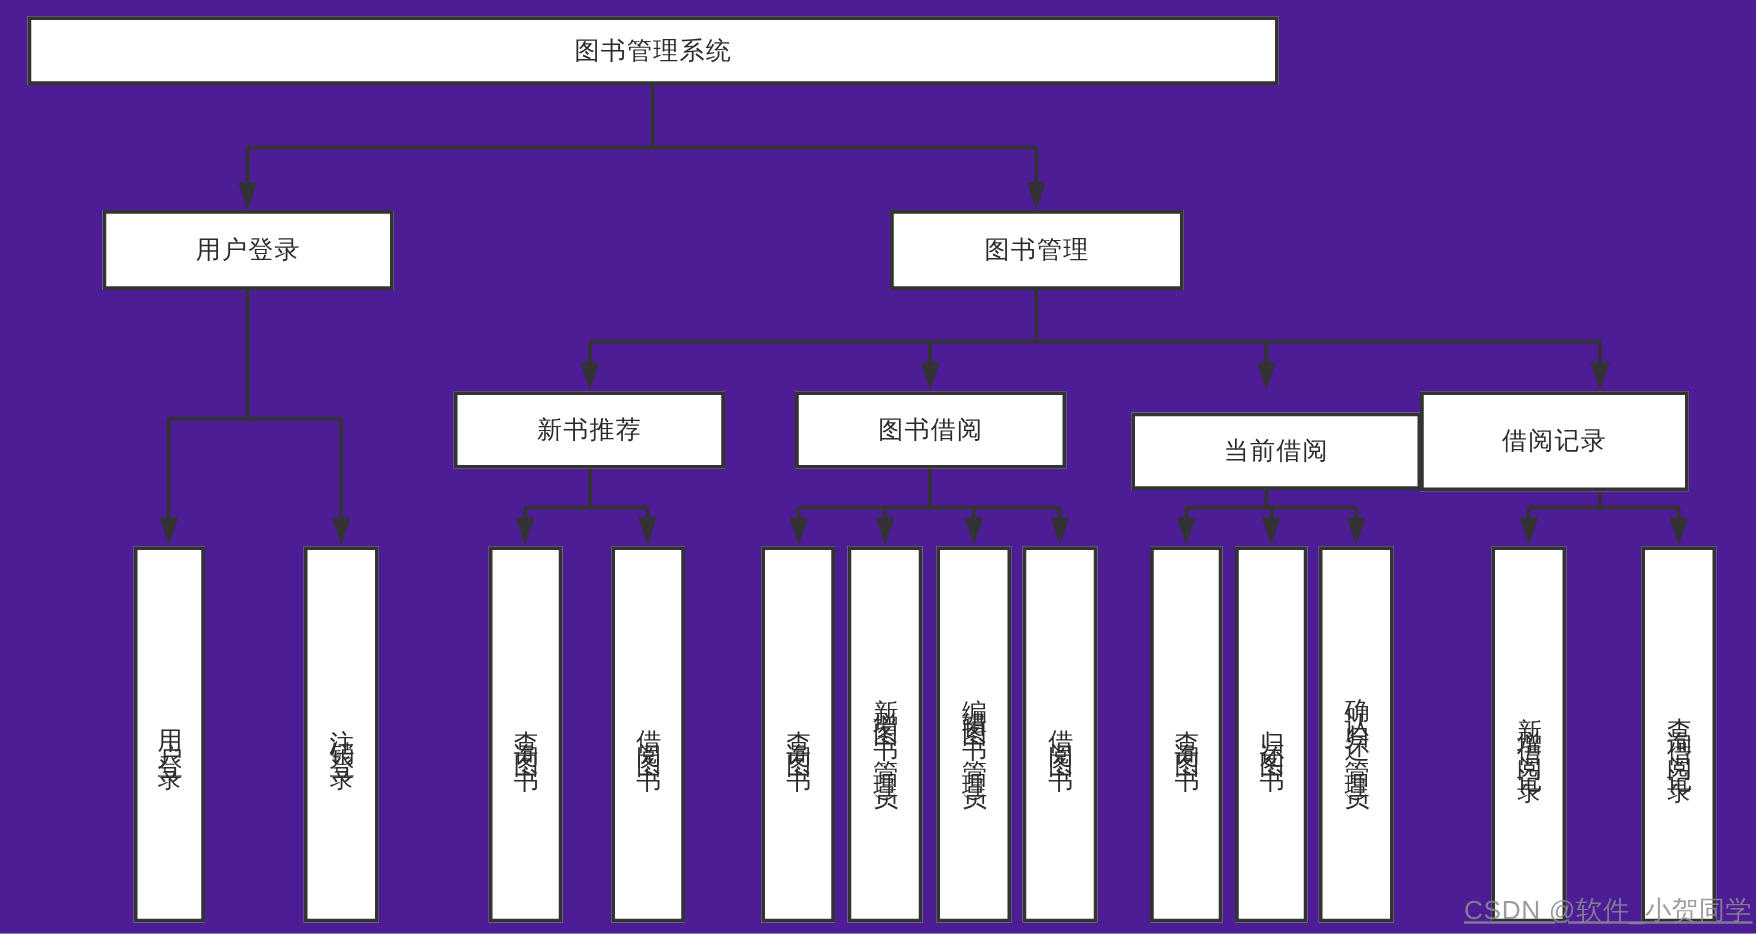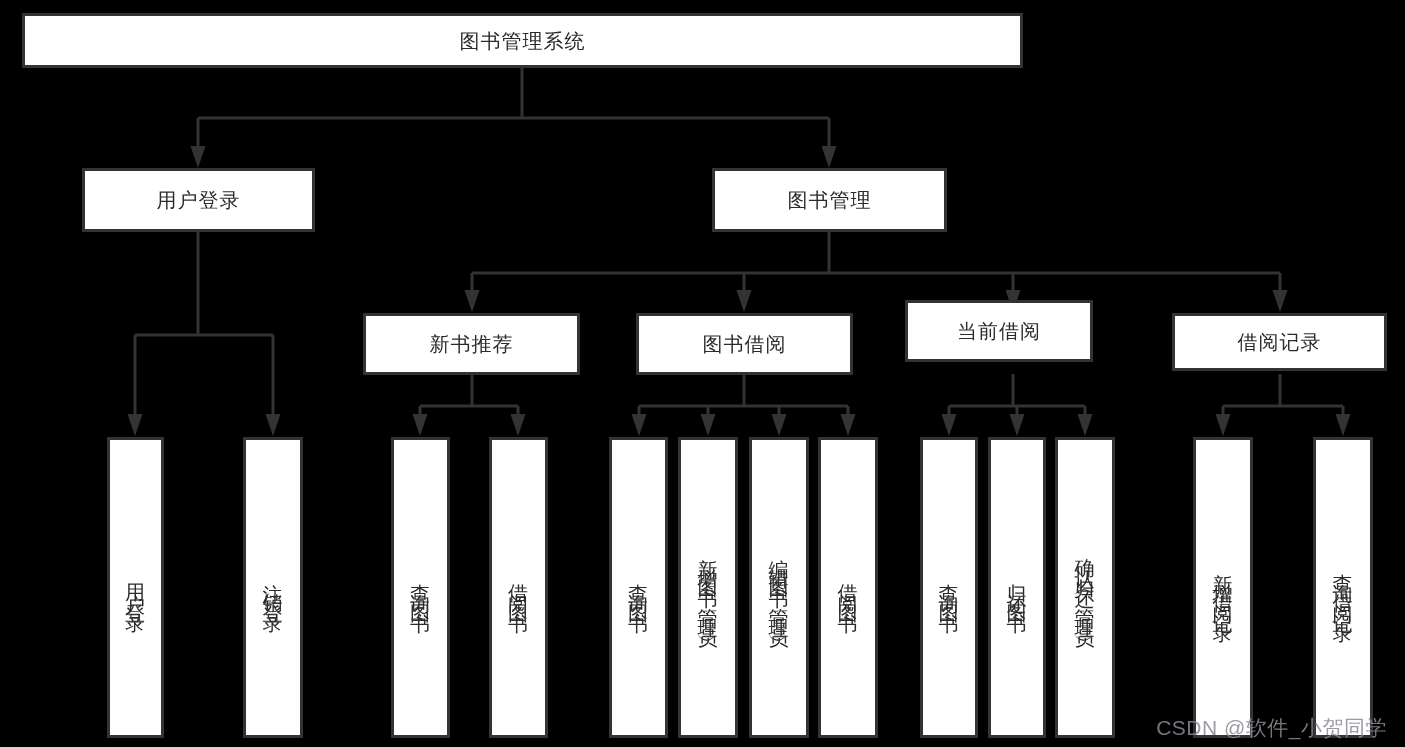--- a/index.html
+++ b/index.html
@@ -1,20 +1,20 @@
 <!DOCTYPE html>
 <html><head>
 <meta charset="utf-8">
 <style>
   html, body { margin: 0; padding: 0; background: #ffffff; }
   .canvas {
     position: relative;
     width: 1405px;
     height: 747px;
-    background: #000000;
+    background: #4c1d95;
     font-family: "Liberation Sans", "DejaVu Sans", sans-serif;
     overflow: hidden;
   }
   .wires {
     position: absolute;
     left: 0; top: 0;
     width: 1405px; height: 747px;
   }
   .node {
     position: absolute;
@@ -32,25 +32,26 @@
   .leaf .vtext {
     writing-mode: vertical-rl;
     text-orientation: mixed;
     letter-spacing: 10px;
     line-height: 1;
     white-space: nowrap;
   }
   .watermark {
     position: absolute;
     top: 714px;
-    right: 18px;
+    right: 3px;
     font-size: 21px;
     color: rgba(138, 138, 148, 0.85);
     letter-spacing: 0.5px;
     white-space: nowrap;
+    text-decoration: underline;
   }
 </style>
 </head>
 <body>
 
 <div class="canvas">
 
   <svg class="wires" viewBox="0 0 1405 747" xmlns="http://www.w3.org/2000/svg">
     <g stroke="#333333" stroke-width="3" fill="none">
 
@@ -127,24 +128,24 @@
   <div class="node" style="left:363px; top:313px; width:217px; height:62px;">
     <span>新书推荐</span>
   </div>
 
   <div class="node" style="left:712px; top:168px; width:235px; height:64px;">
     <span>图书管理</span>
   </div>
   <div class="node" style="left:636px; top:313px; width:217px; height:62px;justify-content:center;">
     <span>图书借阅</span>
   </div>
-  <div class="node" style="left:905px; top:300px; width:188px; height:62px;text-align:right;">
+  <div class="node" style="left:905px; top:330px; width:232px; height:62px;text-align:right;">
     <span>当前借阅</span>
   </div>
-  <div class="node" style="left:1172px; top:313px; width:215px; height:58px;">
+  <div class="node" style="left:1136px; top:313px; width:215px; height:80px;">
     <span>借阅记录</span>
   </div>
 
   <div class="node leaf" style="left:107px; top:437px; width:57px; height:301px;">
     <span class="vtext">用户登录</span>
   </div>
   <div class="node leaf" style="left:243px; top:437px; width:60px; height:301px;">
     <span class="vtext">注销登录</span>
   </div>
 

